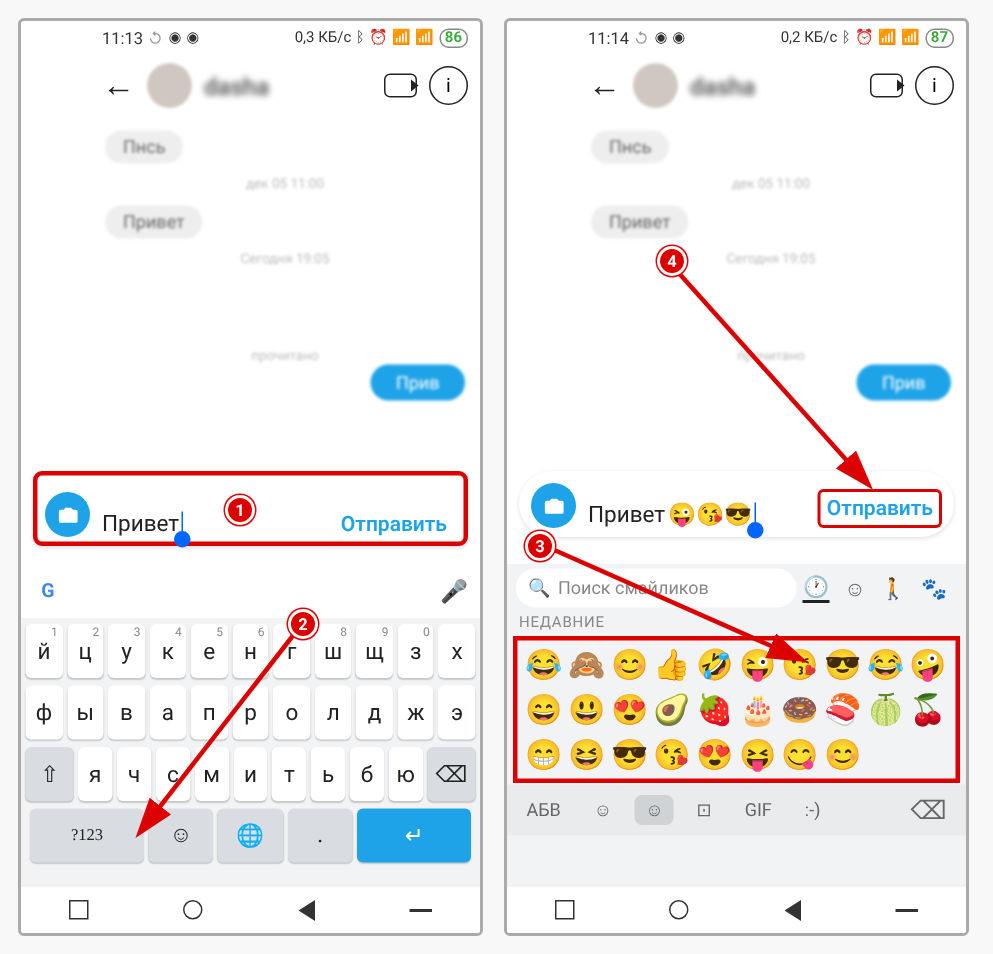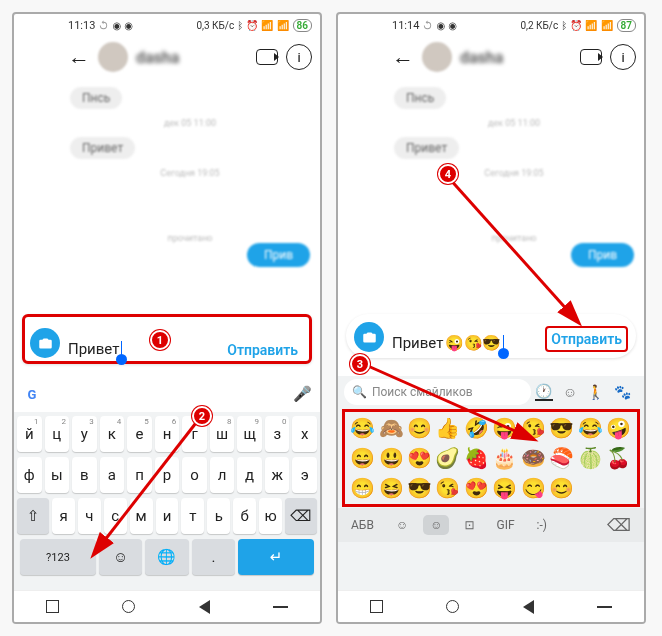--- a/index.html
+++ b/index.html
@@ -87,21 +87,21 @@
       align-items:center;
       justify-content:center;
       font-size:15px;
       color:#222;
       box-shadow: 0 1px 1px rgba(0,0,0,.18);
       position:relative;
     }
     .key .sup { position:absolute; top:1px; right:3px; font-size:8px; color:#888;}
     .key.wide { flex: 1.4; background:#d9dce0; }
     .key.space { flex: 3.6; font-size:12px; color:#555;}
-    .kb-bottom { display:flex; gap:3px; padding:0 3px 6px; }
+    .kb-bottom { display:flex; gap:3px; padding:0 3px 6px;font-family:Liberation Serif, serif; }
     .nav-bar { position:absolute; bottom:0; left:0; right:0; height:32px; background:#fff; display:flex; align-items:center; justify-content:space-around; border-top:1px solid #eee;}
     .nav-sq { width:13px; height:13px; border:1.5px solid #333;}
     .nav-ci { width:13px; height:13px; border:1.5px solid #333; border-radius:50%;}
     .nav-bk { width:0; height:0; border:7px solid transparent; border-right:11px solid #333; border-left:0;}
     .nav-mn { width:15px; height:2px; background:#333;}
     
     
     .emoji-search { height:32px; padding:3px 6px; display:flex; align-items:center; gap:4px;}
     .emoji-search-box { flex:1; background:#fff; border-radius:14px; height:26px; display:flex; align-items:center; padding:0 8px; color:#888; font-size:12px; gap:5px;}
     .emoji-cat-tabs { display:flex; gap:10px; align-items:center; padding-right:6px;}
@@ -305,20 +305,21 @@
         <span>🔍</span>
         <span>Поиск смайликов</span>
       </div>
       <div class="emoji-cat-tabs">
         <span class="emoji-cat" style="color:#222;border-bottom:2px solid #222;">🕐</span>
         <span class="emoji-cat">☺</span>
         <span class="emoji-cat">🚶</span>
         <span class="emoji-cat">🐾</span>
       </div>
     </div>
+    <div class="emoji-section-lbl">НЕДАВНИЕ</div>
     <div class="emoji-grid" id="emoji-grid">
         <div class="emoji-row">
           <div class="emoji">😂</div>
           <div class="emoji">🙈</div>
           <div class="emoji">😊</div>
           <div class="emoji">👍</div>
           <div class="emoji">🤣</div>
           <div class="emoji">😜</div>
           <div class="emoji">😘</div>
           <div class="emoji">😎</div>

